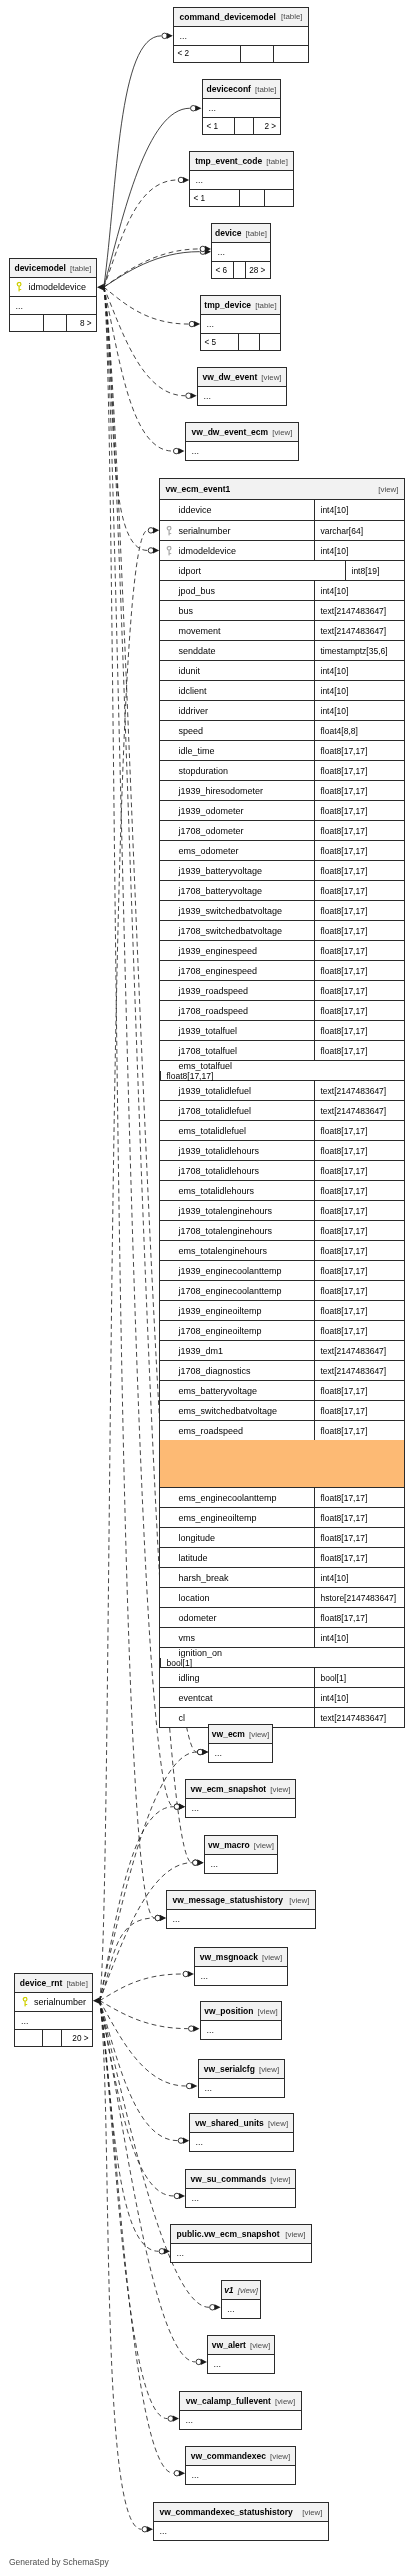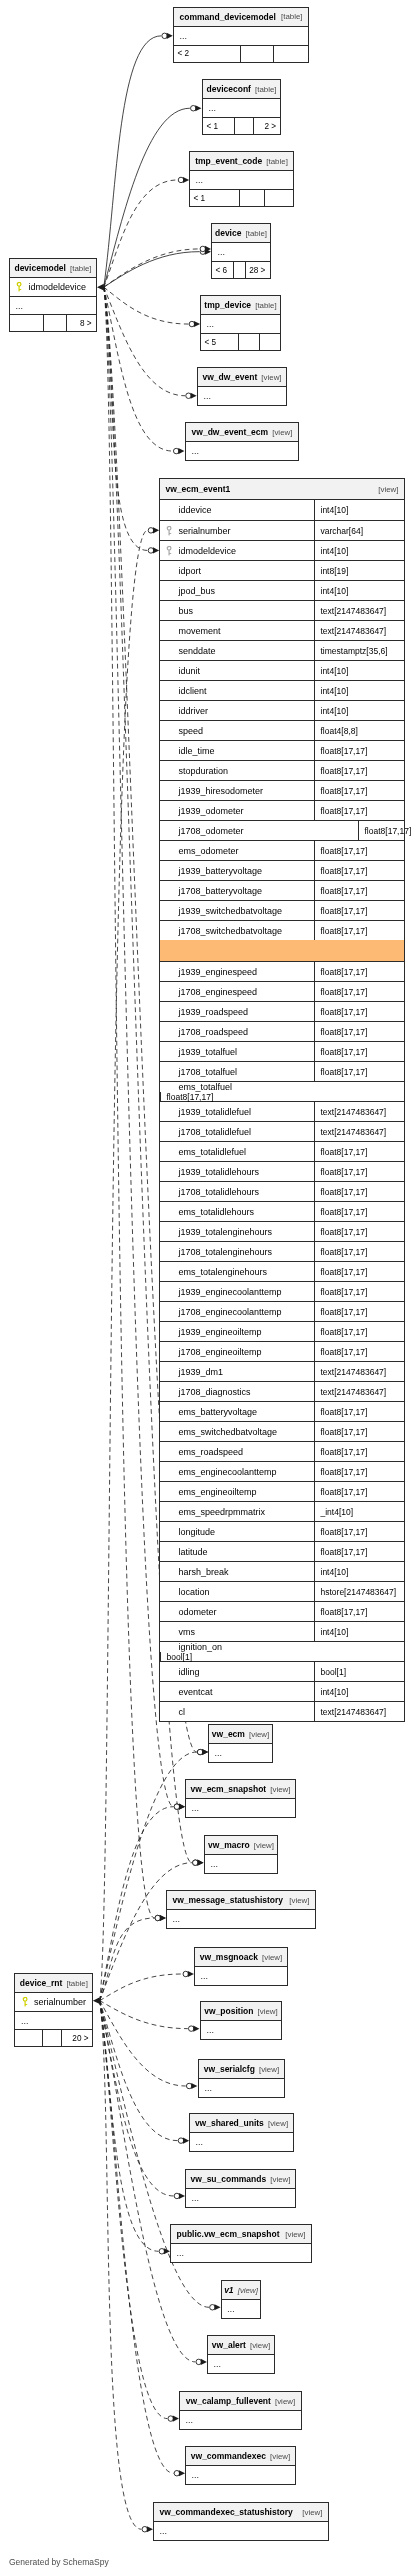--- a/index.html
+++ b/index.html
@@ -254,21 +254,21 @@
             <svg width="6.2" height="10.3" viewBox="0 0 9 15">
               <circle cx="4.5" cy="3.6" r="2.7" fill="none" stroke="#a8a8a8" stroke-width="1.8"></circle>
               <line x1="4.5" y1="6.3" x2="4.5" y2="14" stroke="#a8a8a8" stroke-width="1.8"></line>
               <line x1="4.5" y1="11" x2="7.6" y2="11" stroke="#a8a8a8" stroke-width="1.5"></line>
             </svg>
           </span>
           <span class="cn">idmodeldevice</span>
         </div>
         <div class="ctype">int4[10]</div>
       </div>
-      <div class="row" style="height: 20px;">
+      <div class="row" style="height: 20px; gap: 31px;">
         <div class="cname split" style="width: 154px;">
           <span class="cn">idport</span>
         </div>
         <div class="ctype">int8[19]</div>
       </div>
       <div class="row" style="height: 20px;">
         <div class="cname split" style="width: 154px;">
           <span class="cn">jpod_bus</span>
         </div>
         <div class="ctype">int4[10]</div>
@@ -332,21 +332,21 @@
           <span class="cn">j1939_hiresodometer</span>
         </div>
         <div class="ctype">float8[17,17]</div>
       </div>
       <div class="row" style="height: 20px;">
         <div class="cname split" style="width: 154px;">
           <span class="cn">j1939_odometer</span>
         </div>
         <div class="ctype">float8[17,17]</div>
       </div>
-      <div class="row" style="height: 20px; gap: 44px;">
+      <div class="row" style="height: 20px;">
         <div class="cname split" style="width: 154px;">
           <span class="cn">j1708_odometer</span>
         </div>
         <div class="ctype">float8[17,17]</div>
       </div>
       <div class="row" style="height: 20px;">
         <div class="cname split" style="width: 154px;">
           <span class="cn">ems_odometer</span>
         </div>
         <div class="ctype">float8[17,17]</div>
@@ -368,21 +368,21 @@
           <span class="cn">j1939_switchedbatvoltage</span>
         </div>
         <div class="ctype">float8[17,17]</div>
       </div>
       <div class="row" style="height: 20px;">
         <div class="cname split" style="width: 154px;">
           <span class="cn">j1708_switchedbatvoltage</span>
         </div>
         <div class="ctype">float8[17,17]</div>
       </div>
-      <div class="row" style="height: 20px; margin-top: 21px;">
+      <div class="row" style="height: 20px;">
         <div class="cname split" style="width: 154px;">
           <span class="cn">j1939_enginespeed</span>
         </div>
         <div class="ctype">float8[17,17]</div>
       </div>
       <div class="row" style="height: 20px;">
         <div class="cname split" style="width: 154px;">
           <span class="cn">j1708_enginespeed</span>
         </div>
         <div class="ctype">float8[17,17]</div>
@@ -518,37 +518,31 @@
           <span class="cn">ems_switchedbatvoltage</span>
         </div>
         <div class="ctype">float8[17,17]</div>
       </div>
       <div class="row" style="height: 20px;">
         <div class="cname split" style="width: 154px;">
           <span class="cn">ems_roadspeed</span>
         </div>
         <div class="ctype">float8[17,17]</div>
       </div>
-      <div class="row" style="height: 20px;">
+      <div class="row" style="height: 20px; margin-top: 47px;">
         <div class="cname split" style="width: 154px;">
           <span class="cn">ems_enginecoolanttemp</span>
         </div>
         <div class="ctype">float8[17,17]</div>
       </div>
       <div class="row" style="height: 20px;">
         <div class="cname split" style="width: 154px;">
           <span class="cn">ems_engineoiltemp</span>
         </div>
         <div class="ctype">float8[17,17]</div>
-      </div>
-      <div class="row" style="height: 20px;">
-        <div class="cname split" style="width: 154px;">
-          <span class="cn">ems_speedrpmmatrix</span>
-        </div>
-        <div class="ctype">_int4[10]</div>
       </div>
       <div class="row" style="height: 20px;">
         <div class="cname split" style="width: 154px;">
           <span class="cn">longitude</span>
         </div>
         <div class="ctype">float8[17,17]</div>
       </div>
       <div class="row" style="height: 20px;">
         <div class="cname split" style="width: 154px;">
           <span class="cn">latitude</span>

